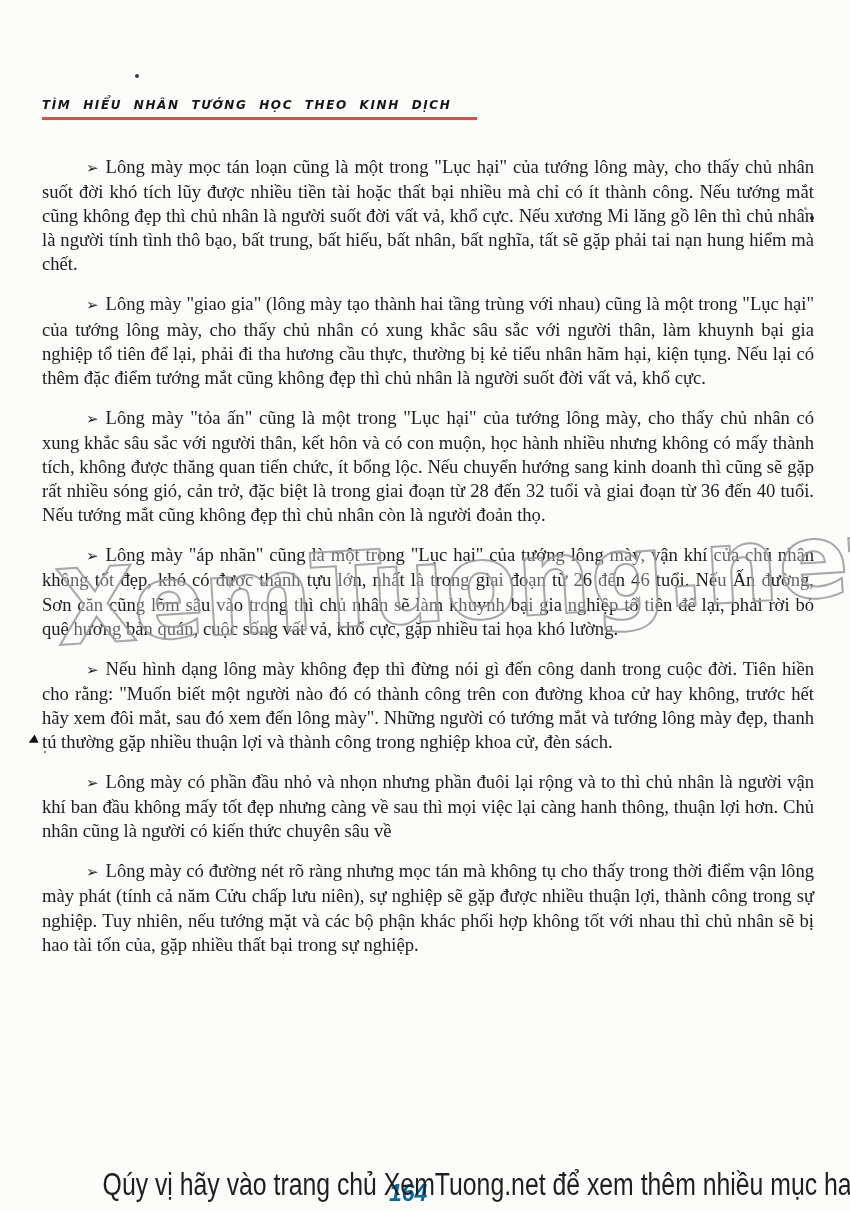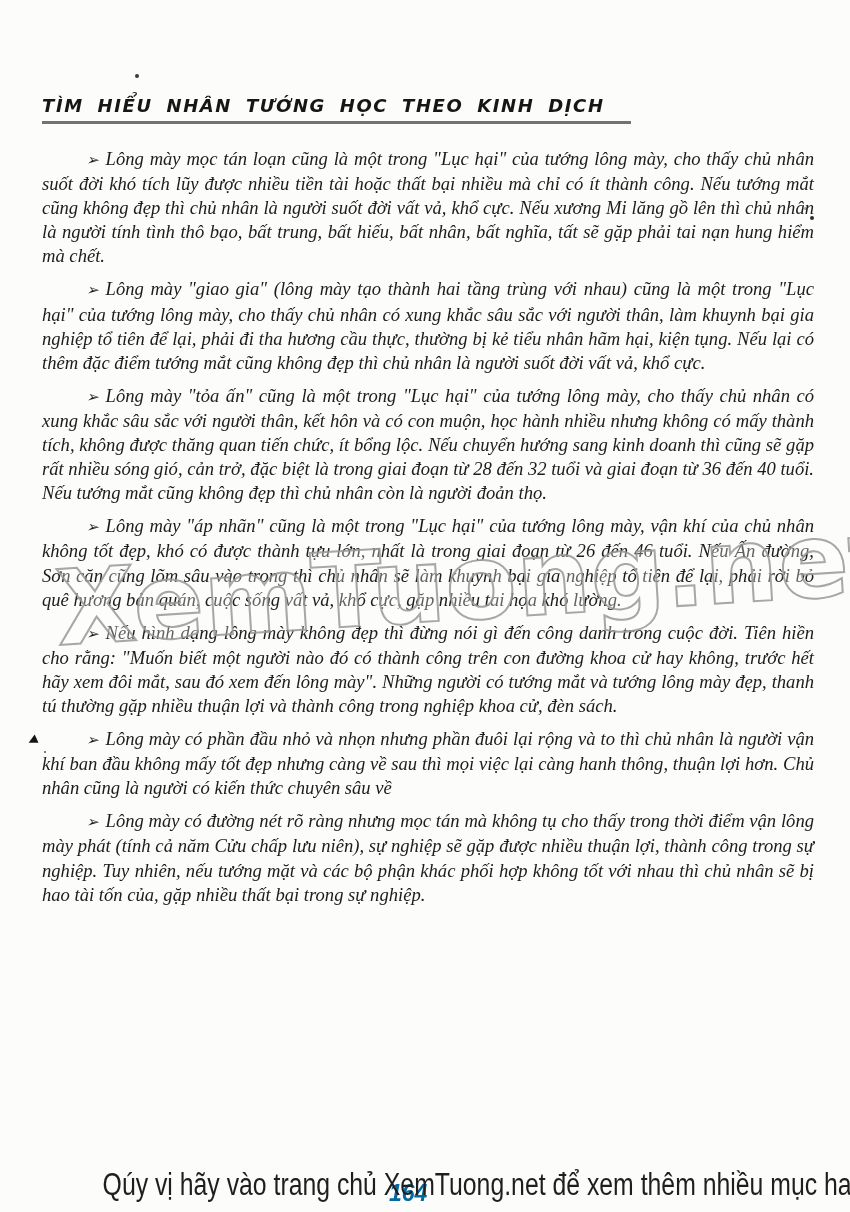--- a/index.html
+++ b/index.html
@@ -16,43 +16,42 @@
   
   .page-header {
     position: absolute;
     left: 42px; top: 95px;
   }
   .page-title {
     display: inline-block;
     font-family: "DejaVu Sans", sans-serif;
     font-weight: bold;
     font-style: italic;
-    font-size: 18px;
+    font-size: 12px;
     letter-spacing: 1.6px;
     word-spacing: 6px;
     color: #161616;
     padding: 0 26px 5px 0;
-    border-bottom: 3px solid #737373;
+    border-bottom: 3px solid #ef4444;
     white-space: nowrap;
   }
   
   .content {
     position: absolute;
     left: 42px; top: 139px;
     width: 772px;
     z-index: 1;
   }
   .content p.para {
-    margin: 8px 0 9px 0;
+    margin: 16px 0 9px 0;
     font-size: 18.6px;
     line-height: 24.1px;
     text-align: justify;
     text-indent: 44px;
     color: #1c1c1c;
-    font-style: italic;
   }
   .bullet {
     font-size: 15px;
     padding-right: 7px;
     color: #1c1c1c;
   }
   
   .watermark {
     position: absolute;
     left: 56px; top: 548px;

